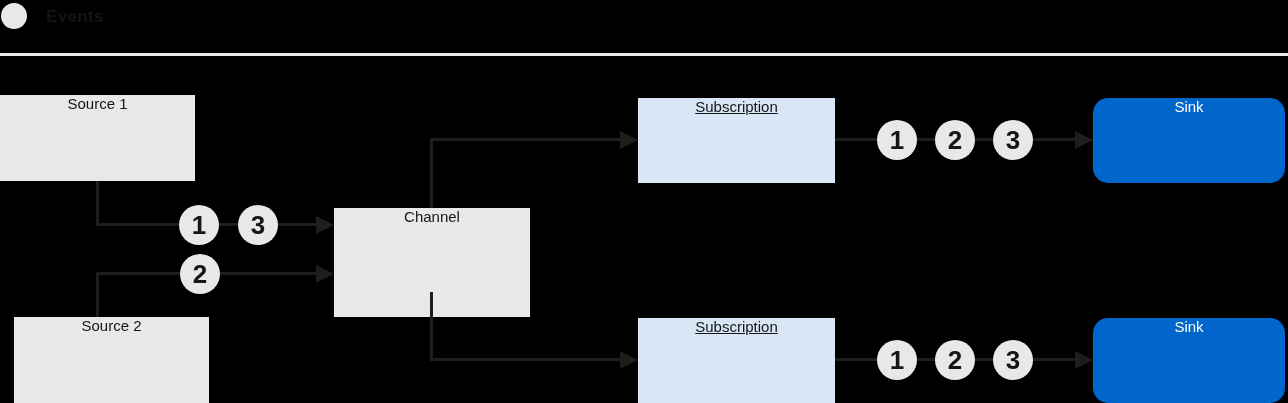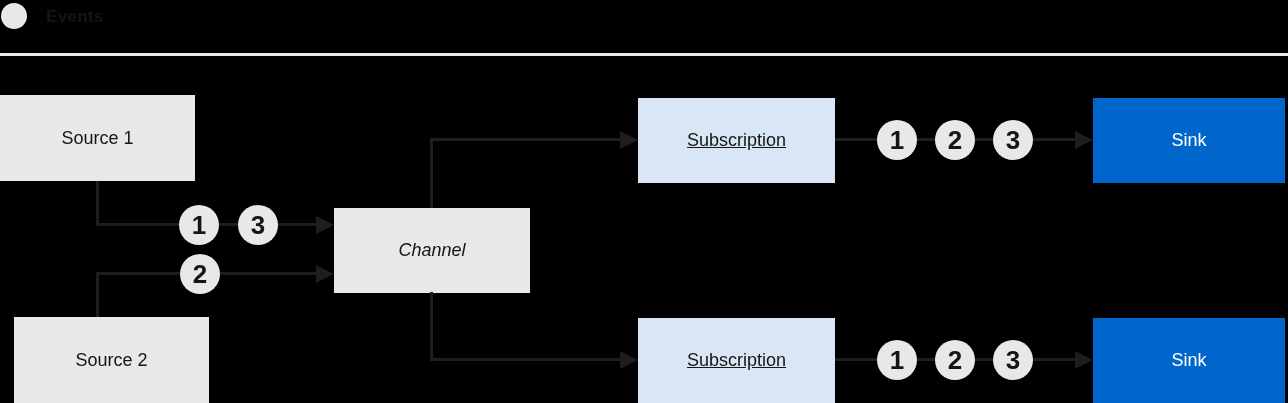--- a/index.html
+++ b/index.html
@@ -36,32 +36,31 @@
     position: absolute;
     left: 0; top: 53px;
     width: 1288px; height: 3px;
     background: var(--divider, #e9e9e9);
   }
 
   
   .node {
     position: absolute;
     display: flex;
-    align-items: center;
     justify-content: center;
-    font-size: 18px;
+    font-size: 15px;
     color: var(--text-dark, #151515);
   }
   .node.gray { background: var(--node-gray, #e8e8e8); }
   .node.subscription { background: var(--subscription-blue, #d9e6f6); text-decoration: underline; }
-  .node.sink { background: var(--sink-blue, #0066cc); color: var(--text-light, #fff); }
+  .node.sink { background: var(--sink-blue, #0066cc); color: var(--text-light, #fff); border-radius: 15px; }
 
   .source1        { left: 0;      top: 95px;  width: 195px; height: 86px; }
   .source2        { left: 0;      top: 317px; width: 195px; height: 86px; margin-left: 14px; }
-  .channel        { left: 334px;  top: 208px; width: 196px; height: 85px; font-style: italic; }
+  .channel        { left: 334px;  top: 208px; width: 196px; height: 109px; }
   .sub-top        { left: 638px;  top: 98px;  width: 197px; height: 85px; }
   .sub-bottom     { left: 638px;  top: 318px; width: 197px; height: 85px; }
   .sink-top       { left: 1093px; top: 98px;  width: 192px; height: 85px; }
   .sink-bottom    { left: 1093px; top: 318px; width: 192px; height: 85px; }
 
   
   .line {
     position: absolute;
     background: var(--line, #1e1e1e);
   }

